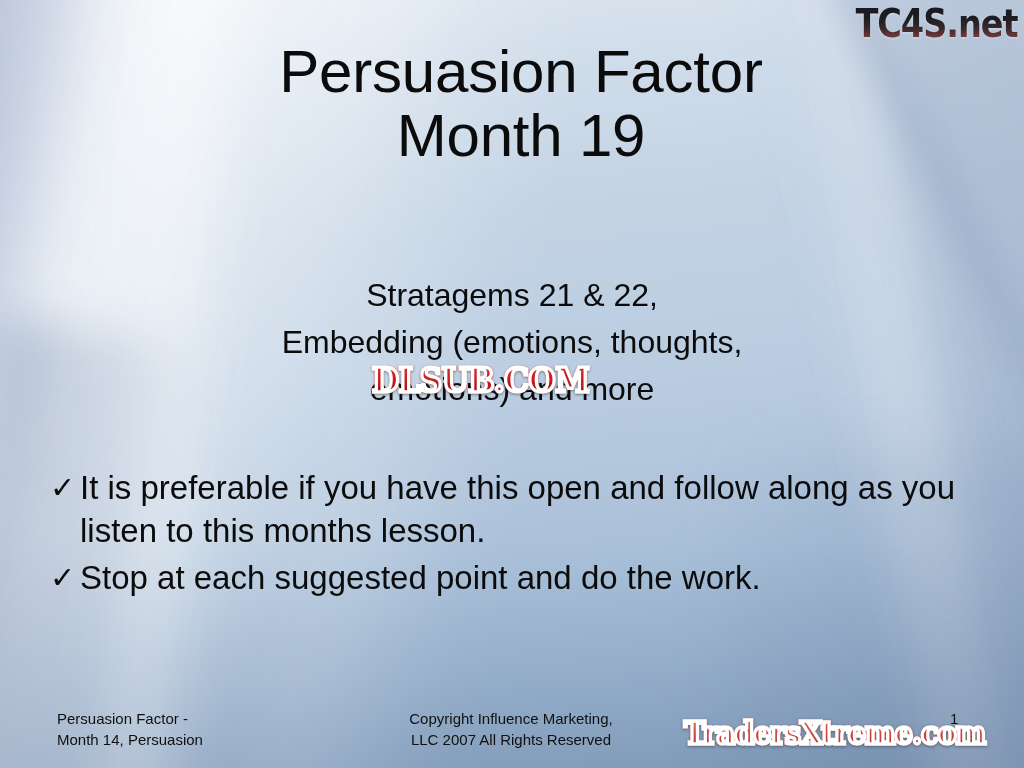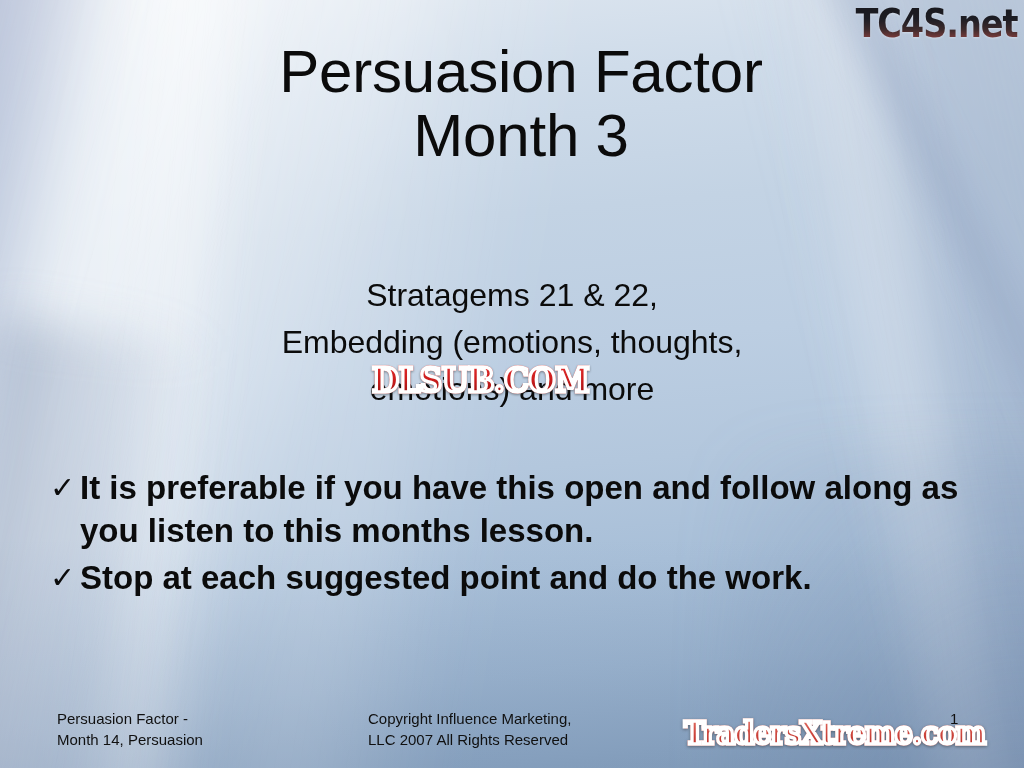--- a/index.html
+++ b/index.html
@@ -192,40 +192,40 @@
     width:34px;
     font-size:30px;
     line-height:43px;
     text-align:left;
     padding-left:4px;
   }
   .bullet .btext {
     flex:1 1 auto;
     font-size:33px;
     line-height:43px;
-    font-weight:700;
+    font-weight:400;
   }
 
   
   #footer-left {
     position:absolute;
     left:57px; top:708px;
     font-size:15px;
     line-height:21px;
     color:#101010;
     white-space:pre-line;
   }
   #footer-center {
     position:absolute;
     left:368px; top:708px;
     width:286px;
     font-size:15px;
     line-height:21px;
     color:#101010;
-    text-align:left;
+    text-align:center;
     white-space:pre-line;
   }
   #page-number {
     position:absolute;
     left:950px; top:708px;
     font-size:15px;
     line-height:21px;
     color:#101010;
   }
 
@@ -315,21 +315,21 @@
   <div class="band b3"></div>
   <div class="band b5"></div>
   <div class="band b6"></div>
   <div class="band b7"></div>
   <div class="band b8"></div>
   <div class="band b9"></div>
   <div class="band b10"></div>
 
   <div id="title-block">
     <div class="tline">Persuasion Factor</div>
-    <div class="tline">Month 3</div>
+    <div class="tline">Month 19</div>
   </div>
 
   <div id="subtitle-block">
     <div class="sline">Stratagems 21 &amp; 22,</div>
     <div class="sline">Embedding (emotions, thoughts,</div>
     <div class="sline">emotions) and more</div>
   </div>
 
   <div id="wm-dlsub">DLSUB.COM</div>
 

